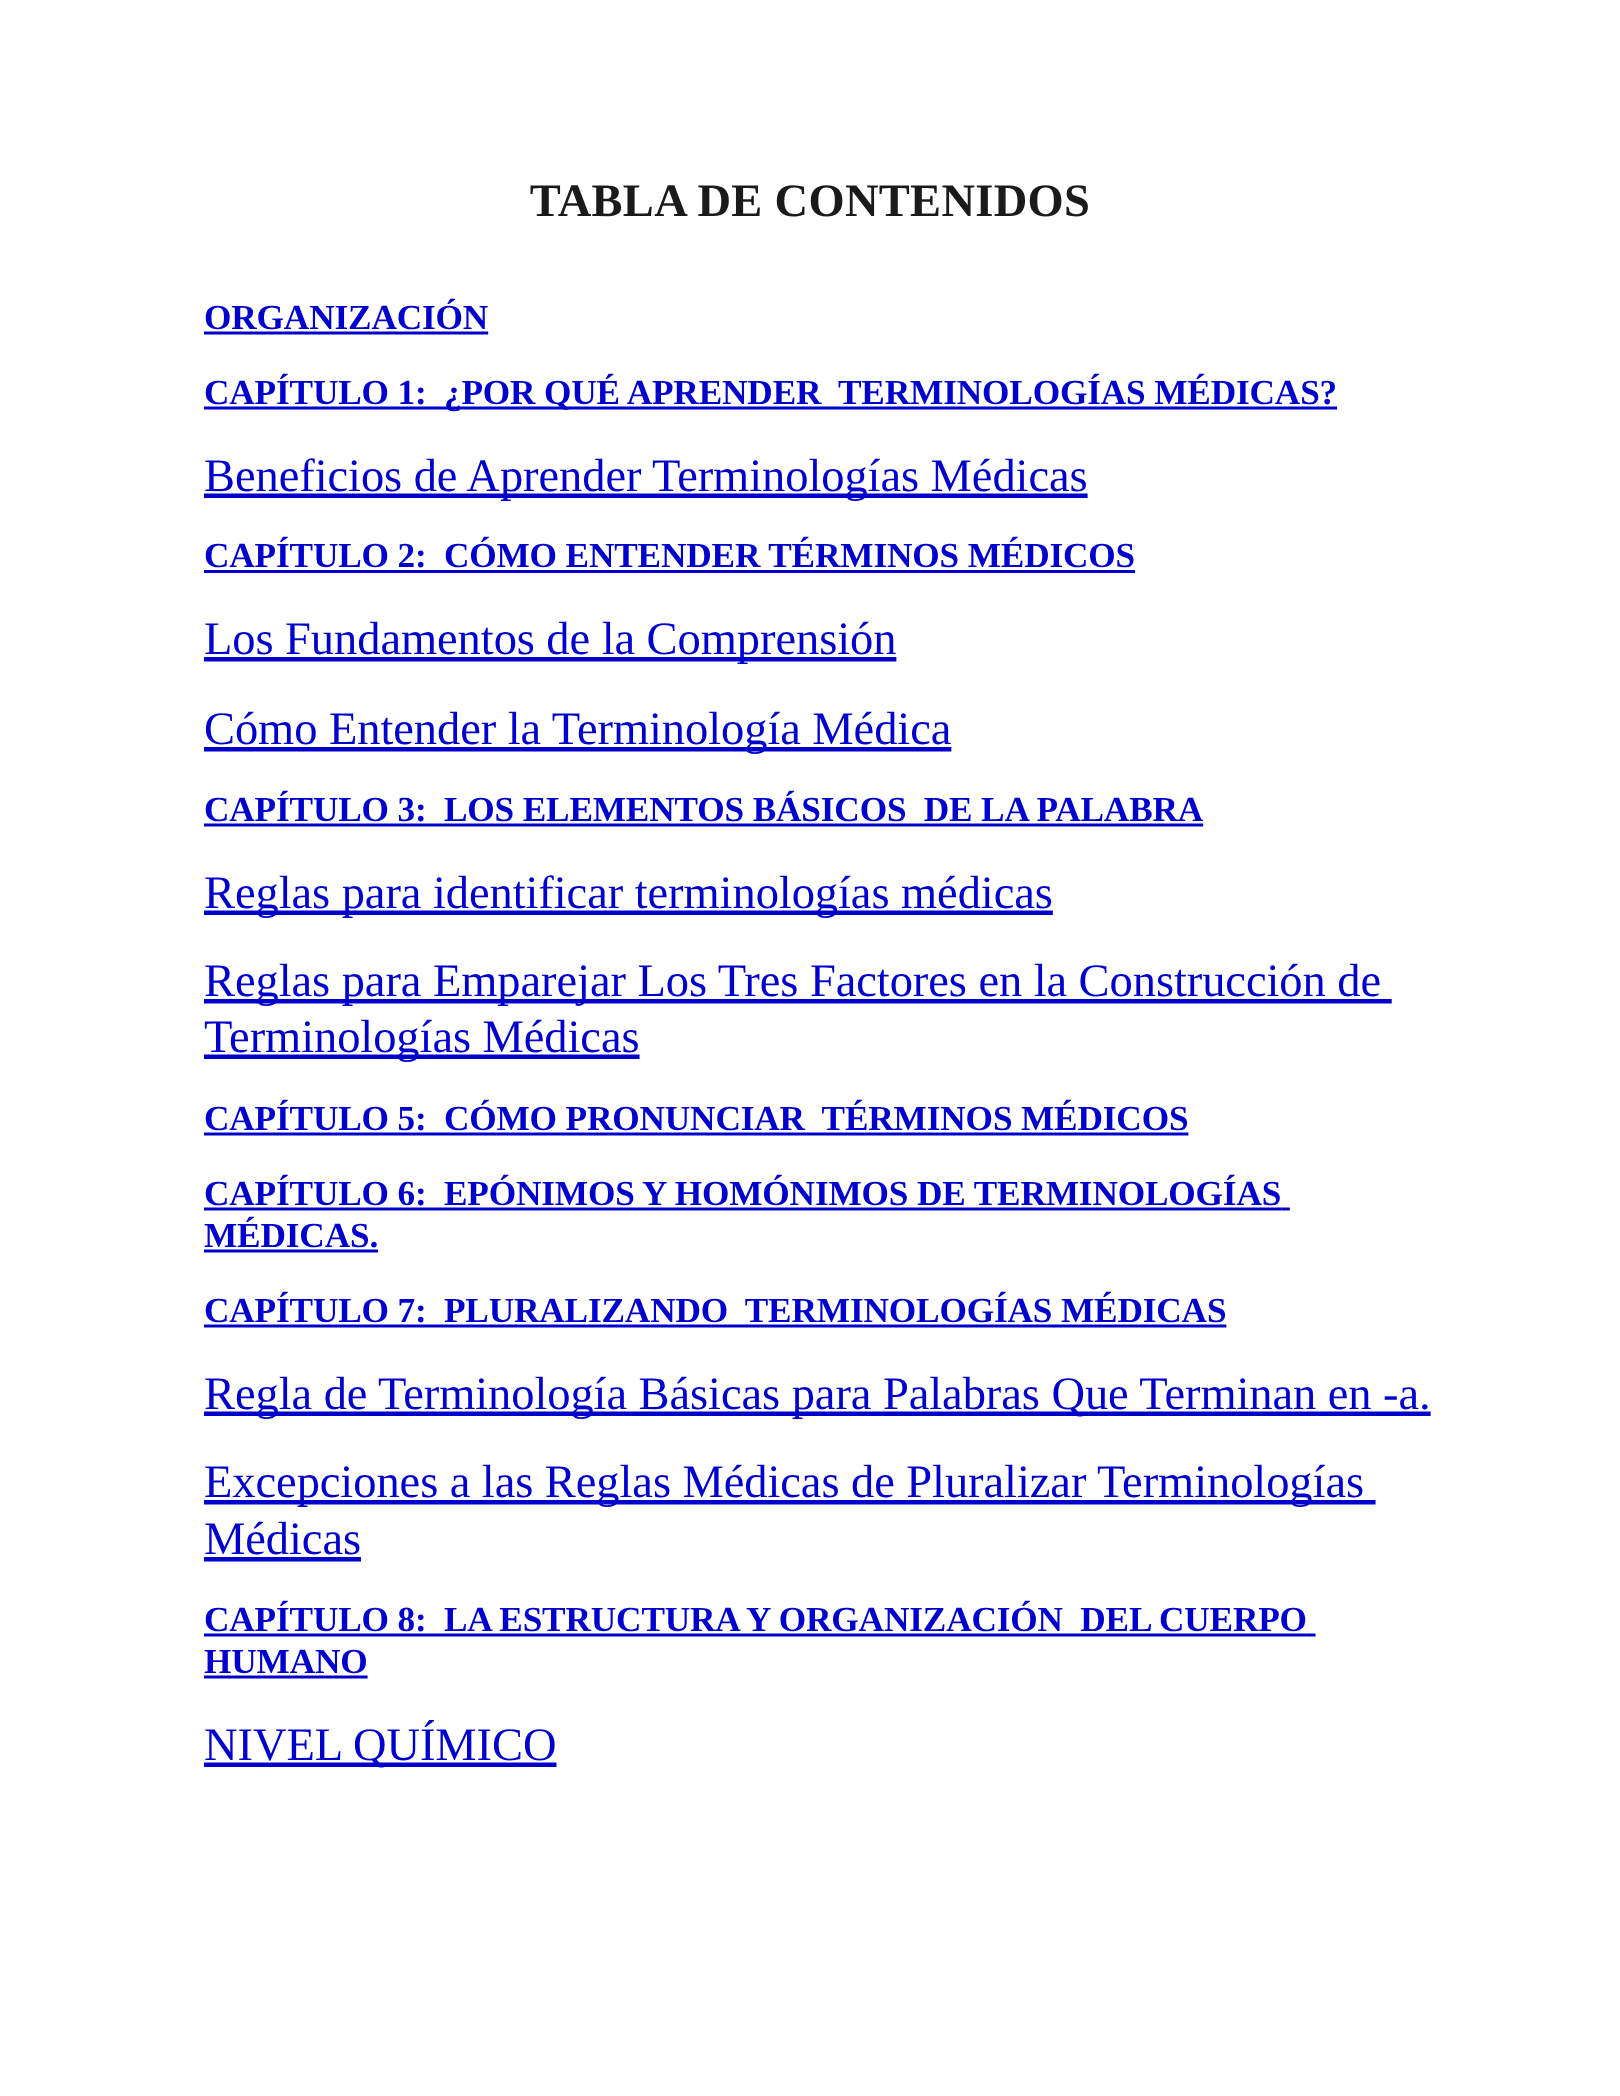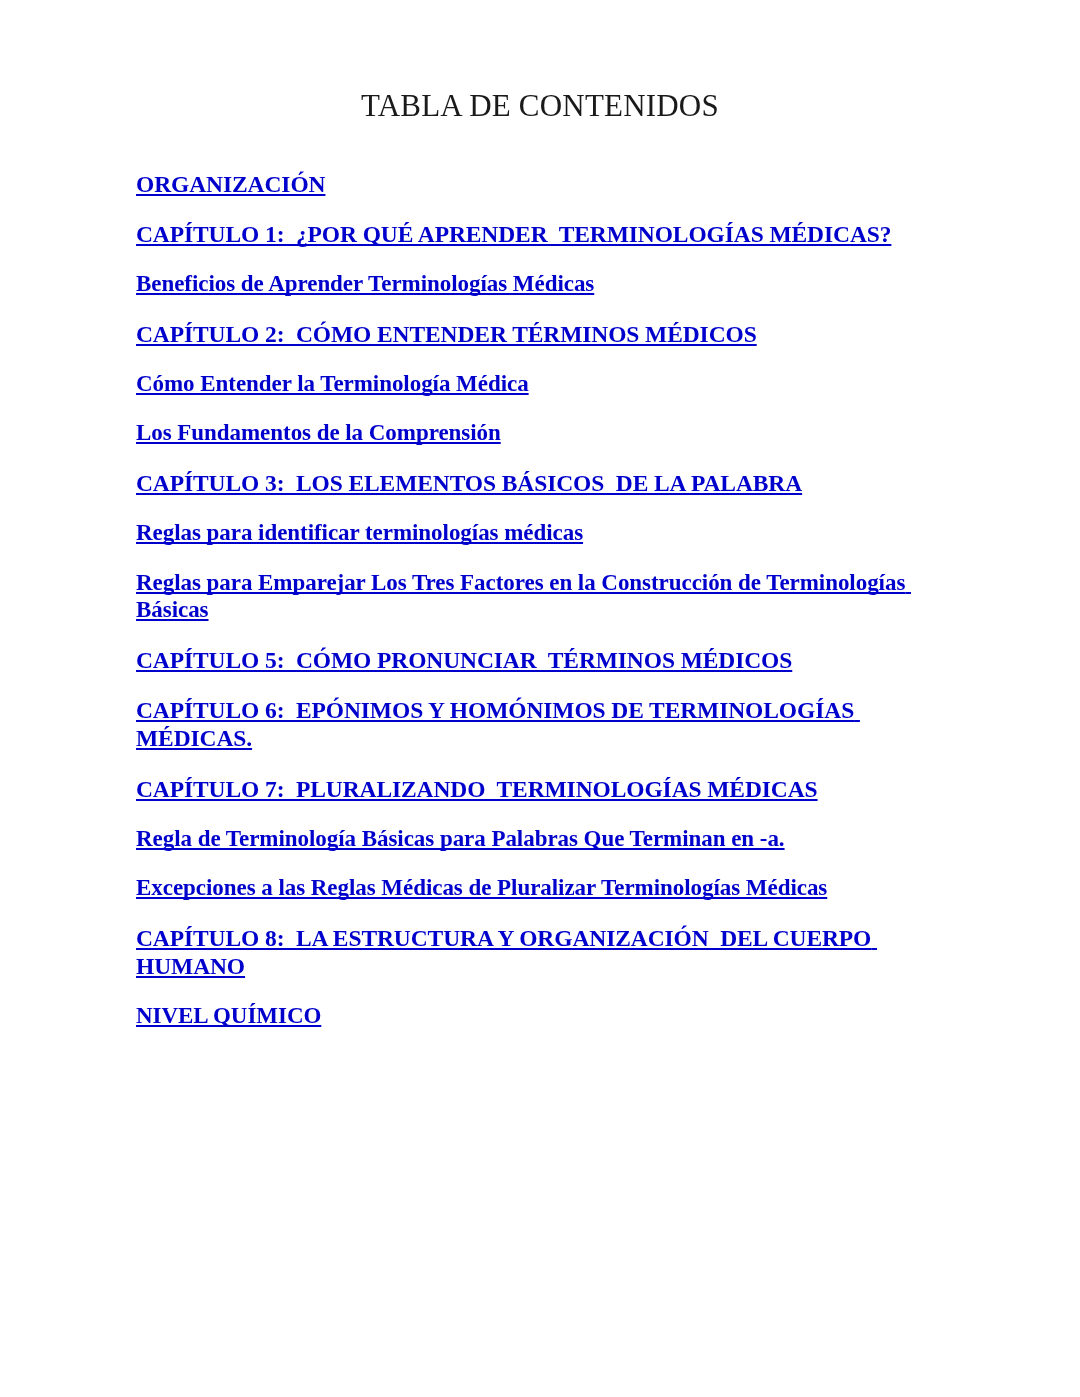--- a/index.html
+++ b/index.html
@@ -19,24 +19,24 @@
     height: 1397px;
     background: #ffffff;
     box-sizing: border-box;
     padding: 0;
     overflow: hidden;
   }
   .doc-title {
     text-align: center;
     color: #1a1a1a;
     font-size: 31px;
-    font-weight: normal;
+    font-weight: bold;
     letter-spacing: 0.2px;
     margin: 0;
-    padding-top: 88px;
+    padding-top: 116px;
     line-height: 1.15;
   }
   .toc {
     margin: 0;
     padding: 0;
     list-style: none;
     padding-top: 24px;
   }
   .toc-entry {
     color: #0000cc;
@@ -56,43 +56,43 @@
   }
   
   .level-1 {
     font-size: 23.5px;
     font-weight: bold;
     margin-top: 22px;
     letter-spacing: -0.1px;
   }
   
   .level-2 {
-    font-size: 23px;
-    font-weight: bold;
+    font-size: 31px;
+    font-weight: normal;
     margin-top: 22px;
     letter-spacing: -0.05px;
   }
 </style>
 </head>
 <body>
 
 <div class="page">
 
   <h1 class="doc-title">TABLA DE CONTENIDOS</h1>
 
   <ul class="toc">
       <li class="toc-entry level-1"><span class="link">ORGANIZACIÓN</span></li>
       <li class="toc-entry level-1"><span class="link">CAPÍTULO 1:  ¿POR QUÉ APRENDER  TERMINOLOGÍAS MÉDICAS?</span></li>
       <li class="toc-entry level-2"><span class="link">Beneficios de Aprender Terminologías Médicas</span></li>
       <li class="toc-entry level-1"><span class="link">CAPÍTULO 2:  CÓMO ENTENDER TÉRMINOS MÉDICOS</span></li>
+      <li class="toc-entry level-2"><span class="link">Los Fundamentos de la Comprensión</span></li>
       <li class="toc-entry level-2"><span class="link">Cómo Entender la Terminología Médica</span></li>
-      <li class="toc-entry level-2"><span class="link">Los Fundamentos de la Comprensión</span></li>
       <li class="toc-entry level-1"><span class="link">CAPÍTULO 3:  LOS ELEMENTOS BÁSICOS  DE LA PALABRA</span></li>
       <li class="toc-entry level-2"><span class="link">Reglas para identificar terminologías médicas</span></li>
-      <li class="toc-entry level-2"><span class="link">Reglas para Emparejar Los Tres Factores en la Construcción de Terminologías Básicas</span></li>
+      <li class="toc-entry level-2"><span class="link">Reglas para Emparejar Los Tres Factores en la Construcción de Terminologías Médicas</span></li>
       <li class="toc-entry level-1"><span class="link">CAPÍTULO 5:  CÓMO PRONUNCIAR  TÉRMINOS MÉDICOS</span></li>
       <li class="toc-entry level-1"><span class="link">CAPÍTULO 6:  EPÓNIMOS Y HOMÓNIMOS DE TERMINOLOGÍAS MÉDICAS.</span></li>
       <li class="toc-entry level-1"><span class="link">CAPÍTULO 7:  PLURALIZANDO  TERMINOLOGÍAS MÉDICAS</span></li>
       <li class="toc-entry level-2"><span class="link">Regla de Terminología Básicas para Palabras Que Terminan en -a.</span></li>
       <li class="toc-entry level-2"><span class="link">Excepciones a las Reglas Médicas de Pluralizar Terminologías Médicas</span></li>
       <li class="toc-entry level-1"><span class="link">CAPÍTULO 8:  LA ESTRUCTURA Y ORGANIZACIÓN  DEL CUERPO HUMANO</span></li>
       <li class="toc-entry level-2"><span class="link">NIVEL QUÍMICO</span></li>
     </ul>
 
 </div>

